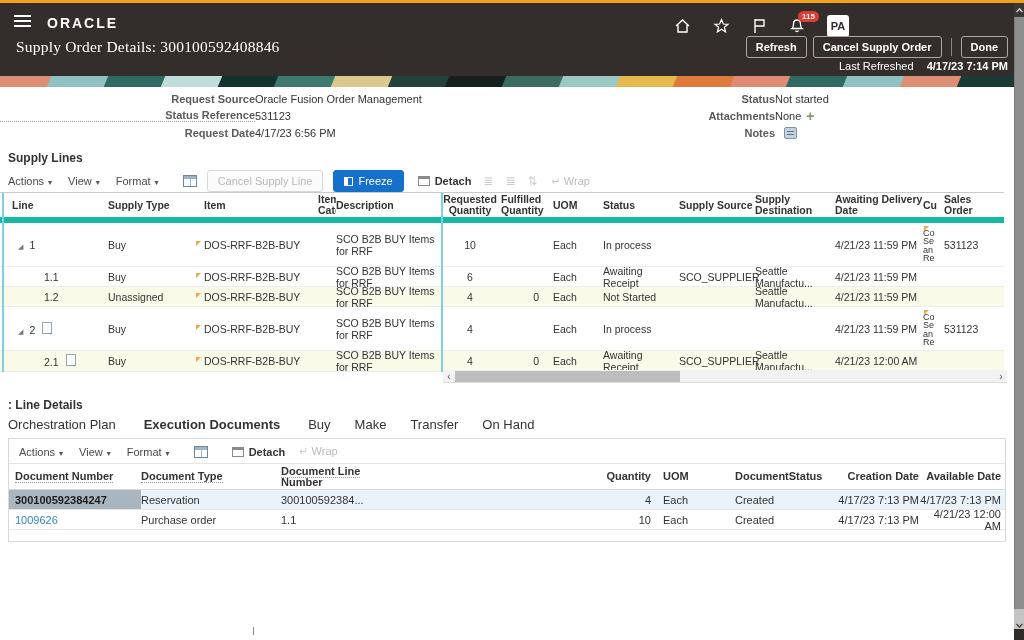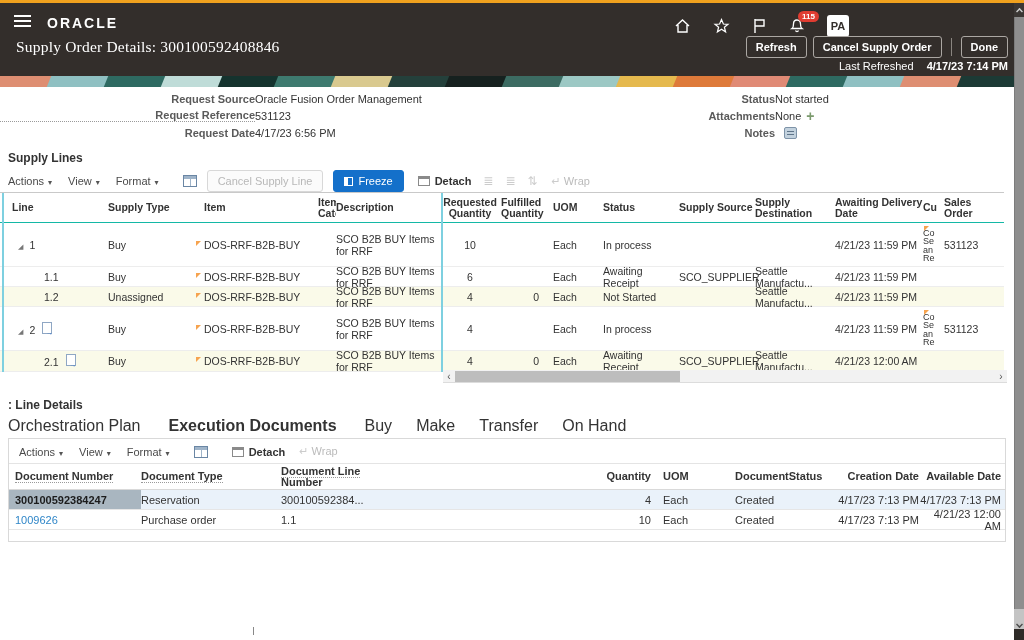--- a/index.html
+++ b/index.html
@@ -66,21 +66,21 @@
     border-radius:3px;padding:4px 10px;margin-left:10px;font-size:11px;cursor:pointer;font-family:inherit}
   .fzic{display:inline-block;width:9px;height:9px;border:1px solid #fff;background:linear-gradient(90deg,#fff 3px,transparent 3px)}
   .detach{display:inline-flex;align-items:center;gap:5px;margin-left:14px;font-weight:bold;color:#333;cursor:pointer}
   .dtic{display:inline-block;width:12px;height:10px;border:1px solid #8A8A8A;background:linear-gradient(#8A8A8A 2px,#fff 2px)}
   .treeic{color:#CCC;font-size:12px;margin-left:12px}
   .wrap{color:#BBB;margin-left:14px}
   .wrap::before{content:"↵ ";color:#CCC}
   
   #sltable{position:absolute;top:192px;left:0;width:1004px;border-top:1px solid #C9C9C9}
   .shead,.srow{display:flex;align-items:center;padding-left:8px}
-  .shead{height:30px;font-weight:bold;font-size:10.5px;border-bottom:1px solid #14b8a6;color:#333}
+  .shead{height:30px;font-weight:bold;font-size:10.5px;border-bottom:6px solid #14b8a6;color:#333}
   .shead span{line-height:11px}
   .srow{border-bottom:1px solid #EDEDED;font-size:10.5px}
   .r-tall{height:44px}.r-std{height:20px}.r-last{height:21px}
   .bg-cream{background:#FAFAE9}
   .cl{width:100px;padding-left:4px}
   .ct{width:88px}.ci{width:122px;position:relative;padding-left:8px}
   .cc{width:18px;overflow:hidden;white-space:normal;max-height:24px}
   .cd{width:103px}
   .crq{width:62px;text-align:center}
   .cfq{width:44px;text-align:right;padding-right:6px}
@@ -97,21 +97,21 @@
   .ccu .oc{top:3px;left:1px}
   .doci{display:inline-block;width:10px;height:12px;background:#fff;border:1px solid #8FA7C4;margin-left:7px;position:relative;cursor:pointer}
   .doci::after{content:"→";position:absolute;right:-2px;bottom:-3px;font-size:7px;color:#3C78C8;font-weight:bold}
   .fzline{position:absolute;top:0;width:2px;background:#7ED0E0}
   
   #hscroll{position:absolute;left:443px;width:564px;height:13px;background:#F2F2F2;display:flex;align-items:center;border-bottom:1px solid #DCDCDC}
   #hscroll .arrL,#hscroll .arrR{width:12px;color:#555;font-size:10px;text-align:center;cursor:pointer;line-height:13px}
   #hscroll .arrR{position:absolute;right:0}
   #hthumb{position:absolute;left:12px;width:225px;height:11px;background:#BDBDBD;cursor:grab}
   
-  #tabs{position:absolute;top:417px;left:8px;display:flex;gap:24px;font-size:16px;color:#333}
+  #tabs{position:absolute;top:417px;left:8px;display:flex;gap:24px;font-size:13px;color:#333}
   .tab{padding-bottom:6px;cursor:pointer}
   .tab.active{font-weight:bold;border-bottom:3px solid #4C7D2B;padding:0 4px 6px}
   #panel{position:absolute;top:438px;left:8px;width:998px;height:104px;border:1px solid #D9D9D9;background:#fff}
   #panel .tbar{position:static;padding:6px 6px 5px 10px}
   .dhead,.drow{display:flex;align-items:center;font-size:11px}
   .dhead{min-height:27px;font-weight:bold;border-top:1px solid #E4E4E4;border-bottom:1px solid #D9D9D9;color:#333}
   .dhead span{line-height:11px}
   .dhead .hul{border-bottom:1px dotted #9A9A9A;display:inline}
   .drow{height:20px;border-bottom:1px solid #E6E6E6}
   .drow.sel{background:#EAF2FA}
@@ -206,21 +206,21 @@
     <i></i>
 </div>
 
 <div id="summary">
   <div class="sumcol sumL">
     <div class="sumrow">
         <span class="slabel">Request Source</span>
         <span class="sval">Oracle Fusion Order Management</span>
       </div>
     <div class="sumrow">
-        <span class="slabel ulined">Request Reference</span>
+        <span class="slabel ulined">Status Reference</span>
         <span class="sval">531123</span>
       </div>
     <div class="sumrow">
         <span class="slabel">Request Date</span>
         <span class="sval">4/17/23 6:56 PM</span>
       </div>
   </div>
   <div class="sumcol sumR">
     <div class="sumrow">
         <span class="slabel">Status</span>

